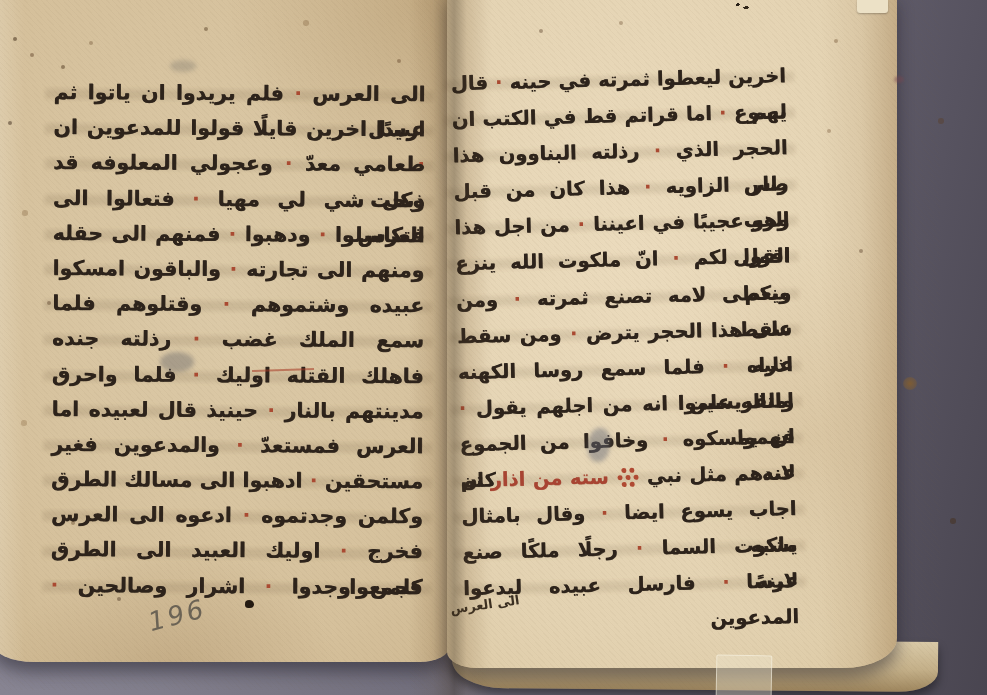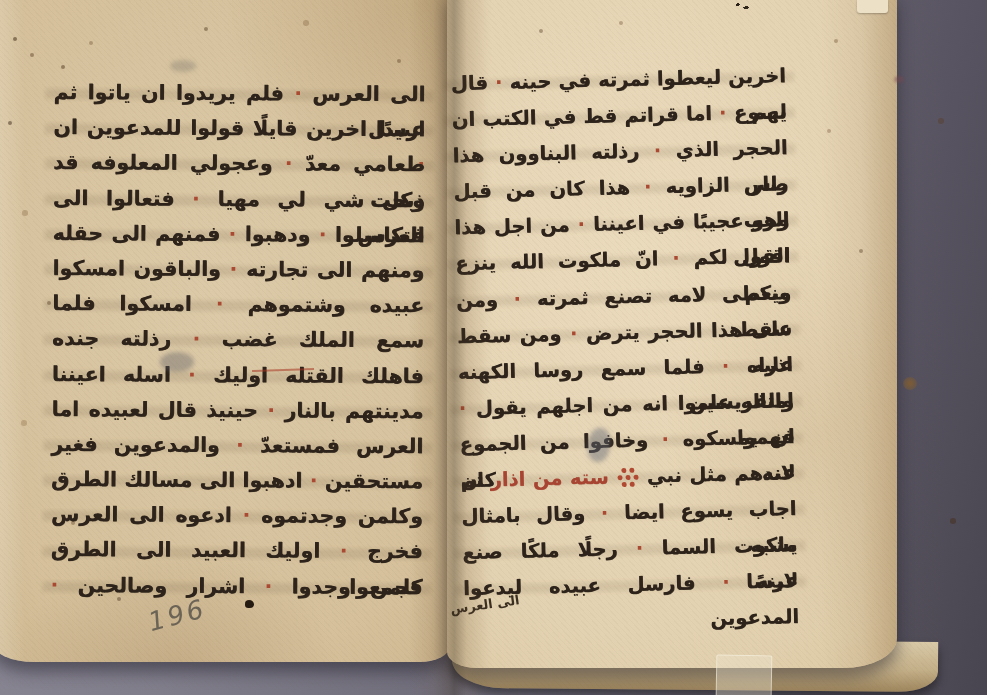--- a/index.html
+++ b/index.html
@@ -147,23 +147,23 @@
 
   <div class="grain"></div>
 
   <div class="lines" id="left-lines">
       <div class="tline"><span class="ink">الى العرس</span> <span class="rdot">·</span> <span class="ink">فلم يريدوا ان ياتوا ثم ارسل</span></div>
       <div class="tline"><span class="ink">عبيدًا اخرين قايلًا قولوا للمدعوين ان</span> <span class="rdot">·</span></div>
       <div class="tline"><span class="ink">طعامي معدّ</span> <span class="rdot">·</span> <span class="ink">وعجولي المعلوفه قد ذبحت</span></div>
       <div class="tline"><span class="ink">وكل شي لي مهيا</span> <span class="rdot">·</span> <span class="ink">فتعالوا الى العرس</span></div>
       <div class="tline"><span class="ink">فتكاسلوا</span> <span class="rdot">·</span> <span class="ink">ودهبوا</span> <span class="rdot">·</span> <span class="ink">فمنهم الى حقله</span></div>
       <div class="tline"><span class="ink">ومنهم الى تجارته</span> <span class="rdot">·</span> <span class="ink">والباقون امسكوا</span></div>
-      <div class="tline"><span class="ink">عبيده وشتموهم</span> <span class="rdot">·</span> <span class="ink">امسكوا فلما</span></div>
+      <div class="tline"><span class="ink">عبيده وشتموهم</span> <span class="rdot">·</span> <span class="ink">وقتلوهم فلما</span></div>
       <div class="tline"><span class="ink">سمع الملك غضب</span> <span class="rdot">·</span> <span class="ink">رذلته جنده</span></div>
-      <div class="tline"><span class="ink">فاهلك القتله اوليك</span> <span class="rdot">·</span> <span class="ink">اسله اعيننا</span></div>
+      <div class="tline"><span class="ink">فاهلك القتله اوليك</span> <span class="rdot">·</span> <span class="ink">فلما واحرق</span></div>
       <div class="tline"><span class="ink">مدينتهم بالنار</span> <span class="rdot">·</span> <span class="ink">حينيذ قال لعبيده اما</span></div>
       <div class="tline"><span class="ink">العرس فمستعدّ</span> <span class="rdot">·</span> <span class="ink">والمدعوين فغير</span></div>
       <div class="tline"><span class="ink">مستحقين</span> <span class="rdot">·</span> <span class="ink">ادهبوا الى مسالك الطرق</span></div>
       <div class="tline"><span class="ink">وكلمن وجدتموه</span> <span class="rdot">·</span> <span class="ink">ادعوه الى العرس</span></div>
       <div class="tline"><span class="ink">فخرج</span> <span class="rdot">·</span> <span class="ink">اوليك العبيد الى الطرق فجمعوا</span></div>
       <div class="tline"><span class="ink">كلمن وجدوا</span> <span class="rdot">·</span> <span class="ink">اشرار وصالحين</span> <span class="rdot">·</span></div>
     </div>
   <div class="lines" id="right-lines">
       <div class="tline"><span class="ink">اخرين ليعطوا ثمرته في حينه</span> <span class="rdot">·</span> <span class="ink">قال لهم</span></div>
       <div class="tline"><span class="ink">يسوع</span> <span class="rdot">·</span> <span class="ink">اما قراتم قط في الكتب ان</span></div>

